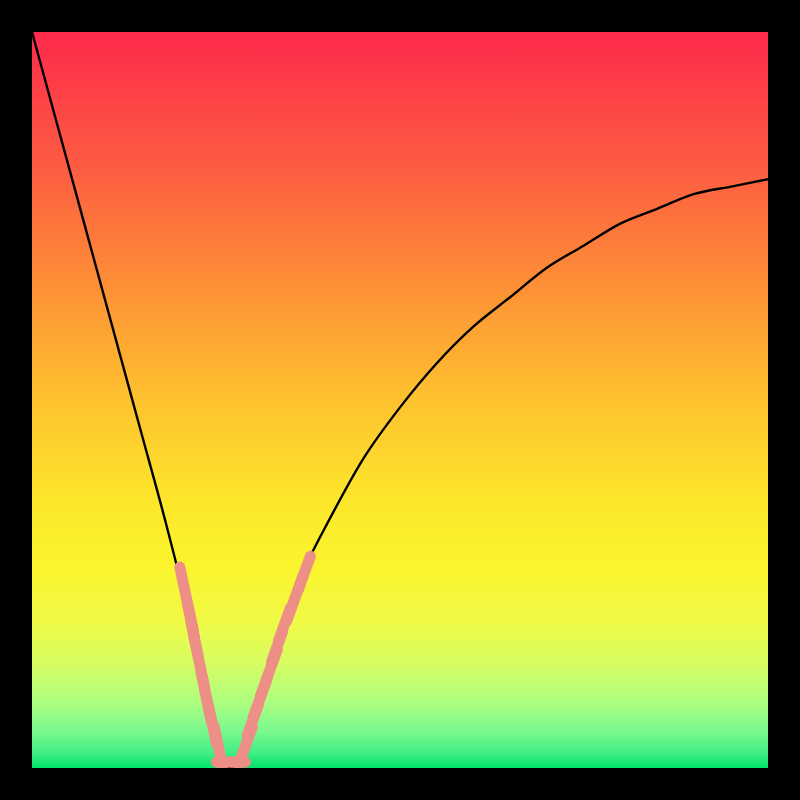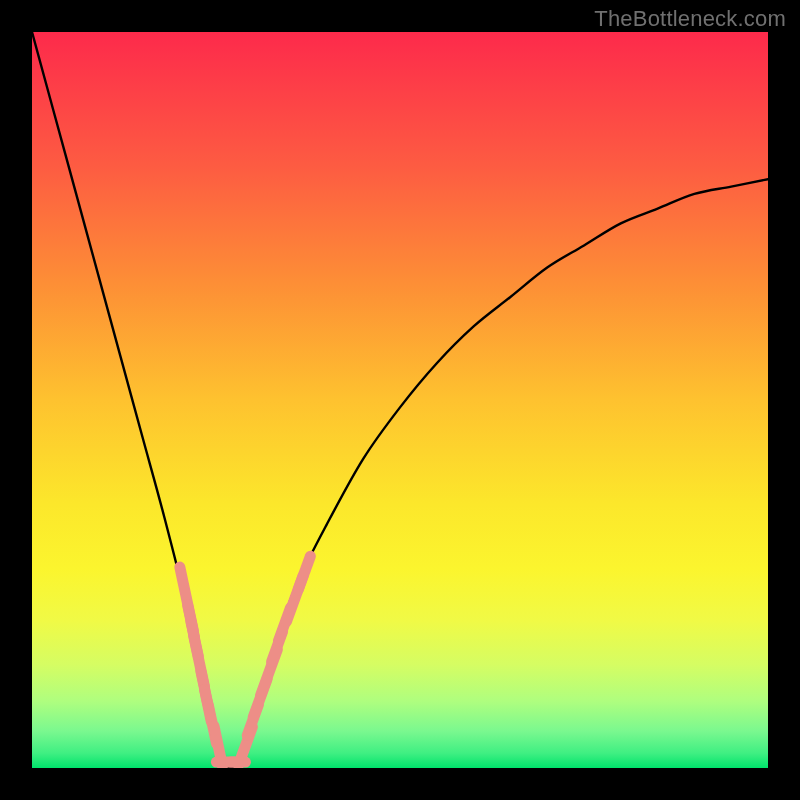--- a/index.html
+++ b/index.html
@@ -38,21 +38,20 @@
   svg.plot {
     display: block;
     width: 736px;
     height: 736px;
   }
 </style>
 </head>
 <body>
 
 <div class="frame">
-  <div class="watermark">TheBottleneck.com</div>
 
   <div class="plot-wrap">
     <svg class="plot" viewBox="0 0 736 736">
       <defs>
         <linearGradient id="bg-grad" x1="0" y1="0" x2="0" y2="1">
           <stop offset="0%" stop-color="#fd2a4b"></stop>
           <stop offset="18%" stop-color="#fd5b42"></stop>
           <stop offset="34%" stop-color="#fd8e36"></stop>
           <stop offset="50%" stop-color="#fec22f"></stop>
           <stop offset="64%" stop-color="#fce72b"></stop>

